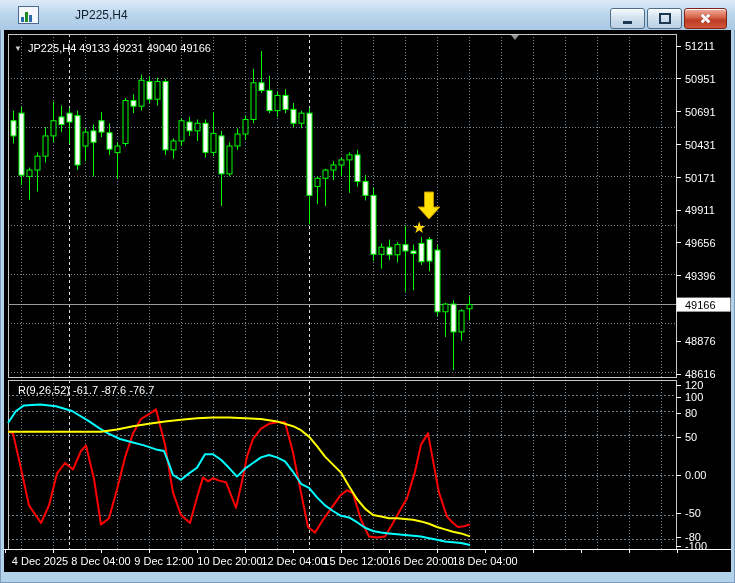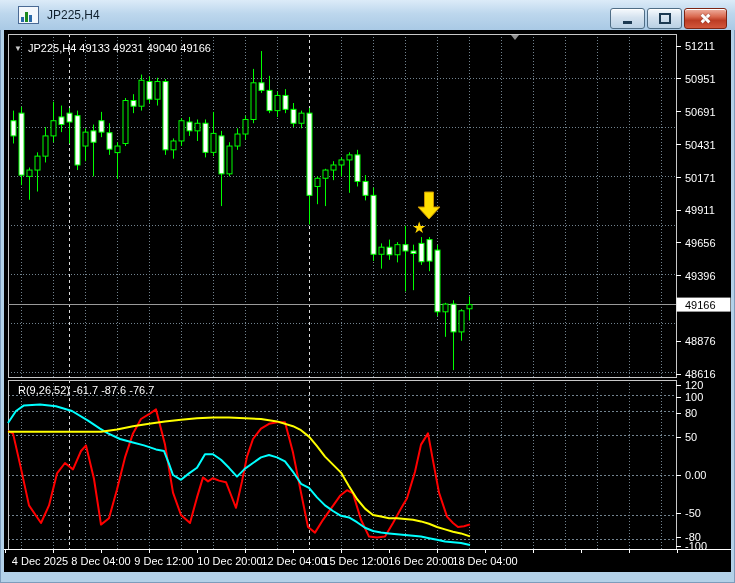--- a/index.html
+++ b/index.html
@@ -1,17 +1,17 @@
 <!DOCTYPE html>
 <html><head>
 <meta charset="utf-8">
 <style>
   html,body{margin:0;padding:0;background:#404040;font-family:"Liberation Sans",sans-serif;}
   #win{position:relative;width:735px;height:583px;background:#b3d1e8;box-shadow:inset 0 0 0 1px #7d9cbb;overflow:hidden;}
-  #titlebar{position:relative;height:30px;background:linear-gradient(#dcebf8,#bdd7ed 45%,#a9c9e5);display:flex;align-items:center;padding-left:18px;box-sizing:border-box;}
+  #titlebar{position:relative;height:30px;background:linear-gradient(#dcebf8,#bdd7ed 45%,#a9c9e5);display:flex;align-items:center;padding-left:18px;box-sizing:border-box;gap:28px;}
   #titlebar .win-icon{width:15px;height:14px;background:#f4f8fc;border:1px solid #4a6a94;display:flex;align-items:flex-end;gap:1px;padding:1px 2px;box-sizing:content-box;}
   .win-icon i{display:block;width:3px;background:#1c8a1c;}
   .win-icon i.b1{height:5px;background:#2a6aaa;}
   .win-icon i.b2{height:10px;}
   .win-icon i.b3{height:7px;background:#2a6aaa;}
   #window-title{margin-left:8px;font-size:12px;color:#10202e;}
   #winbtns{position:absolute;top:8px;right:8px;display:flex;gap:2px;}
   .win-btn{width:33px;height:19px;border:1px solid #4f6d85;border-radius:3px;background:linear-gradient(#f6fafd,#d4e2ef 45%,#b9d0e4);display:flex;align-items:center;justify-content:center;box-shadow:inset 0 1px 0 #ffffff;cursor:pointer;}
   .win-btn.close{width:41px;background:linear-gradient(#efb2a2,#da6a50 40%,#bc3c24 60%,#d2573c);border-color:#7e2413;}
   .glyph-min{width:9px;height:3px;background:#1d3a52;margin-top:7px;}

